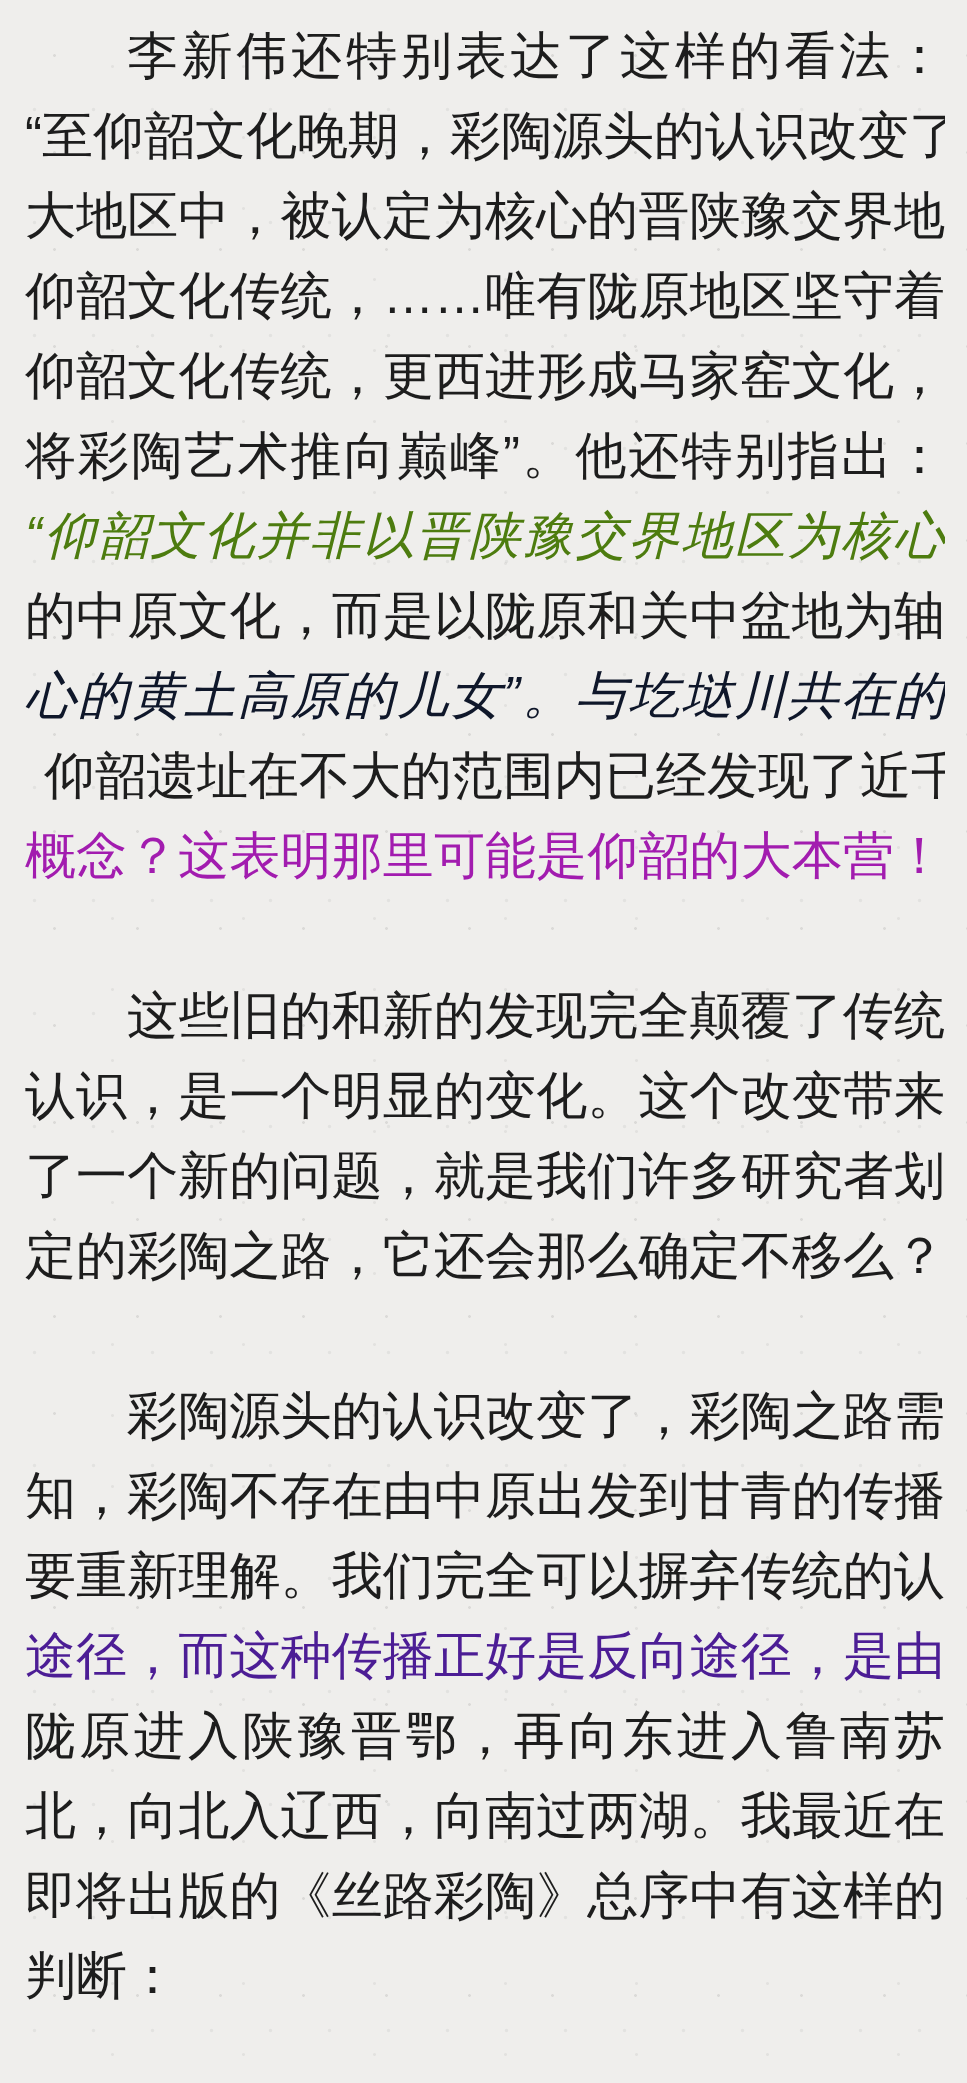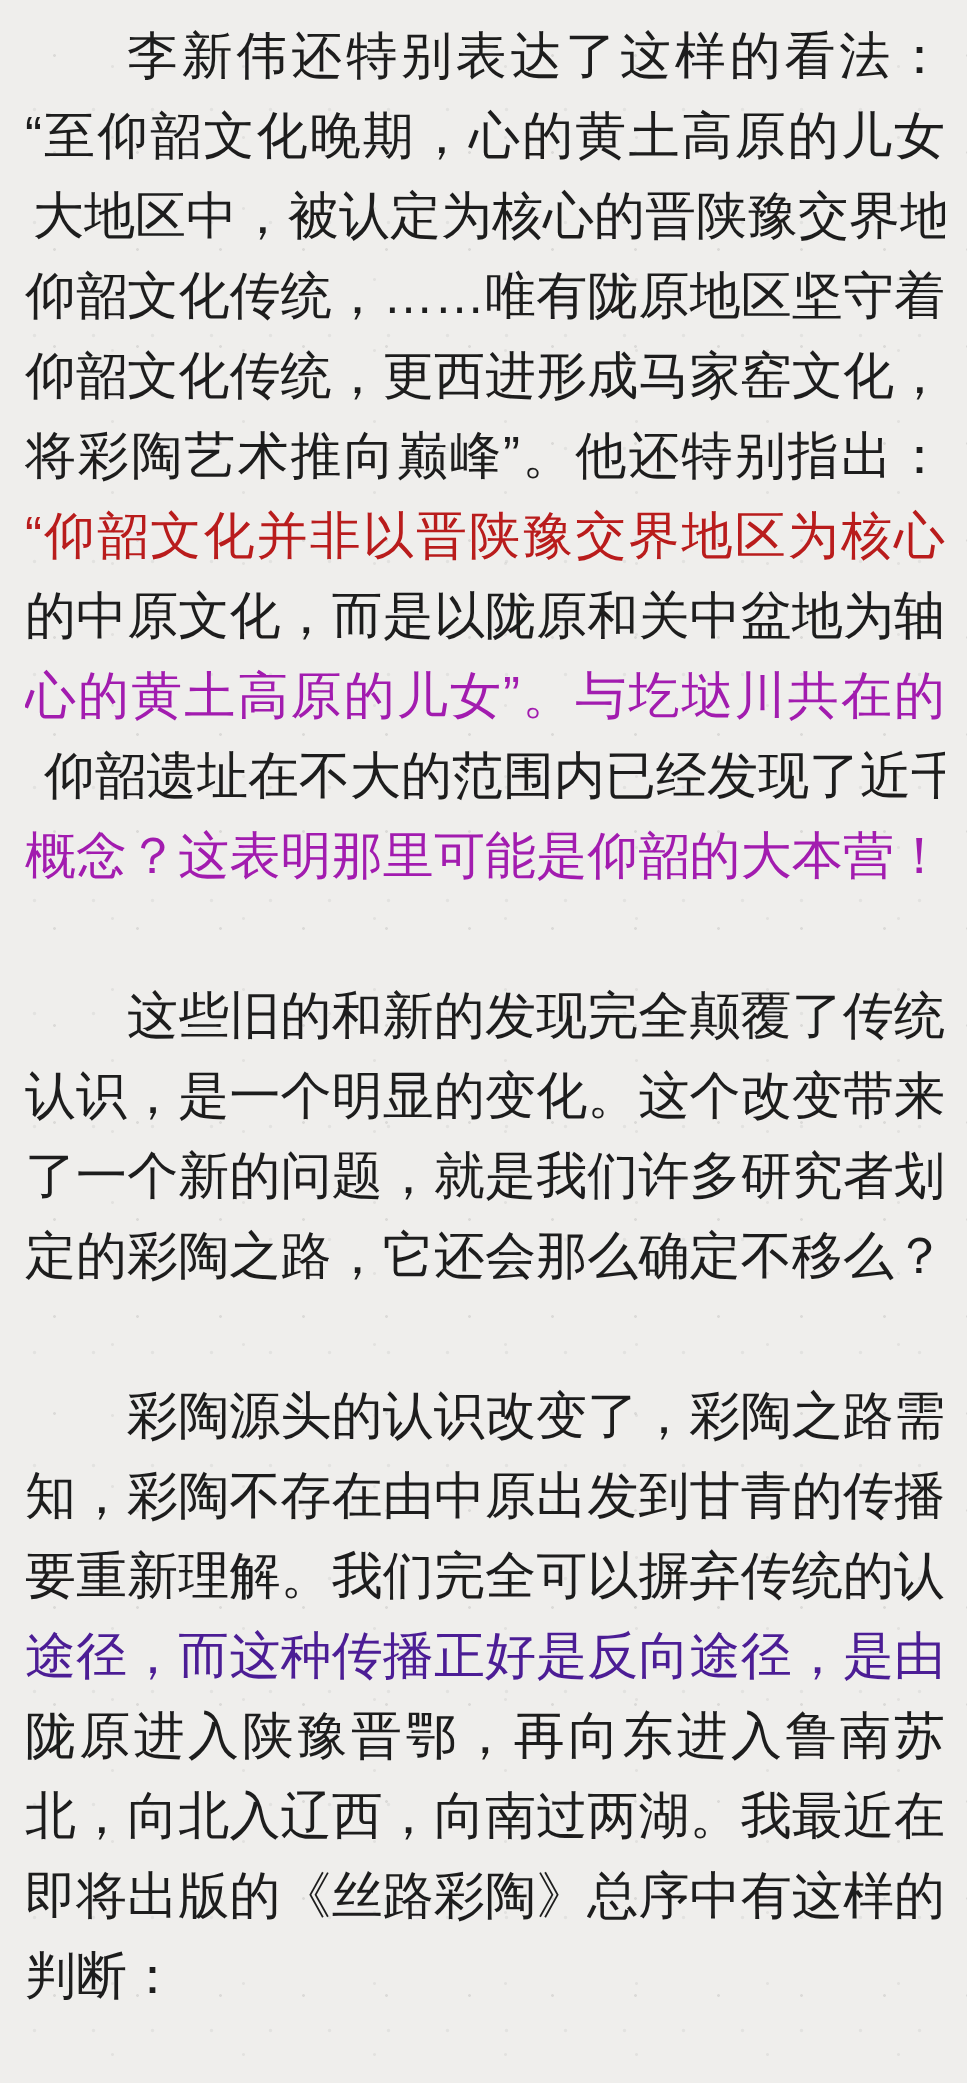--- a/index.html
+++ b/index.html
@@ -50,28 +50,28 @@
     text-align-last: left;
     -moz-text-align-last: left;
   }
 </style>
 </head>
 <body style="background-color: rgb(239, 238, 236);">
 
 <div class="article" id="article">
     <div class="para">
       <div class="line indent" style="color: rgb(29, 29, 29);">李新伟还特别表达了这样的看法：</div>
-      <div class="line" style="color: rgb(29, 29, 29);">“至仰韶文化晚期，心的黄土高原的儿女</div>
-      <div class="line" style="color: rgb(29, 29, 29); margin-left: 8px;">大地区中，被认定为核心的晋陕豫交界地</div>
+      <div class="line" style="color: rgb(29, 29, 29);">“至仰韶文化晚期，彩陶源头的认识改变了</div>
+      <div class="line" style="color: rgb(29, 29, 29);">大地区中，被认定为核心的晋陕豫交界地</div>
       <div class="line" style="color: rgb(29, 29, 29);">仰韶文化传统，……唯有陇原地区坚守着</div>
       <div class="line" style="color: rgb(29, 29, 29);">仰韶文化传统，更西进形成马家窑文化，</div>
       <div class="line" style="color: rgb(29, 29, 29);">将彩陶艺术推向巅峰”。他还特别指出：</div>
-      <div class="line" style="color: #b91c1c;">“仰韶文化并非以晋陕豫交界地区为核心</div>
+      <div class="line" style="color: #4d7c0f; font-style: italic;">“仰韶文化并非以晋陕豫交界地区为核心</div>
       <div class="line" style="color: rgb(29, 29, 29);">的中原文化，而是以陇原和关中盆地为轴</div>
-      <div class="line" style="color: #a21caf;">心的黄土高原的儿女”。与圪垯川共在的</div>
+      <div class="line" style="color: #0f172a; font-style: italic;">心的黄土高原的儿女”。与圪垯川共在的</div>
       <div class="line" style="color: rgb(29, 29, 29); margin-left: 19px;">仰韶遗址在不大的范围内已经发现了近千</div>
       <div class="line" style="color: #a21caf;">概念？这表明那里可能是仰韶的大本营！</div>
     </div>
     <div class="para">
       <div class="line indent" style="color: rgb(29, 29, 29);">这些旧的和新的发现完全颠覆了传统</div>
       <div class="line" style="color: rgb(29, 29, 29);">认识，是一个明显的变化。这个改变带来</div>
       <div class="line" style="color: rgb(29, 29, 29);">了一个新的问题，就是我们许多研究者划</div>
       <div class="line" style="color: rgb(29, 29, 29);">定的彩陶之路，它还会那么确定不移么？</div>
     </div>
     <div class="para">

